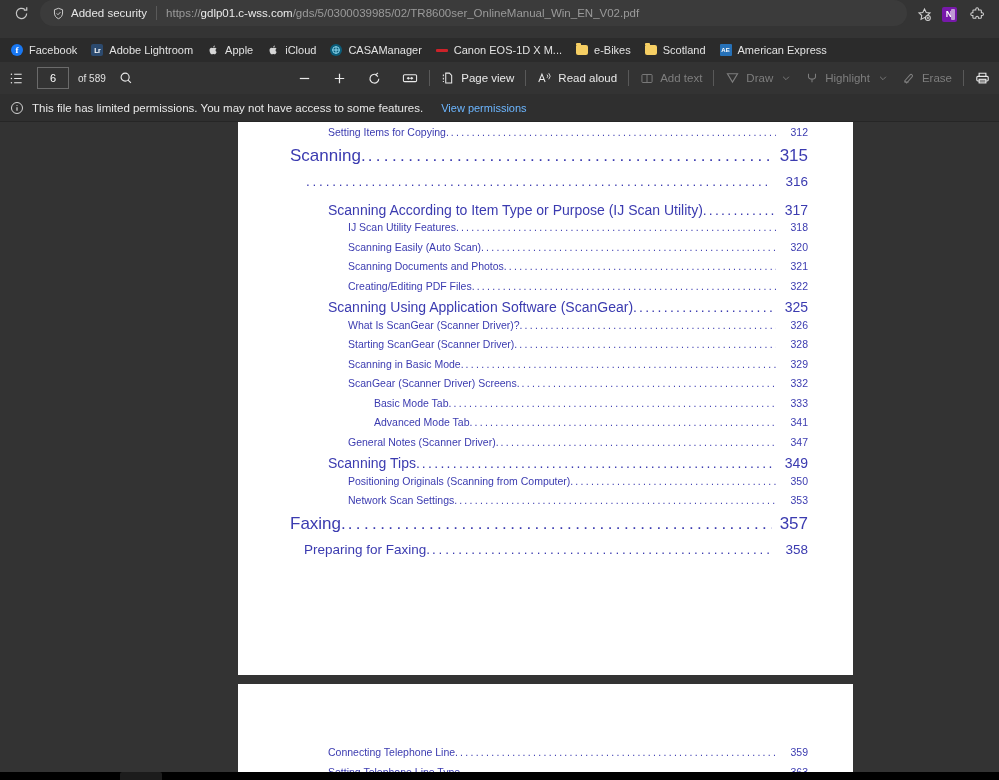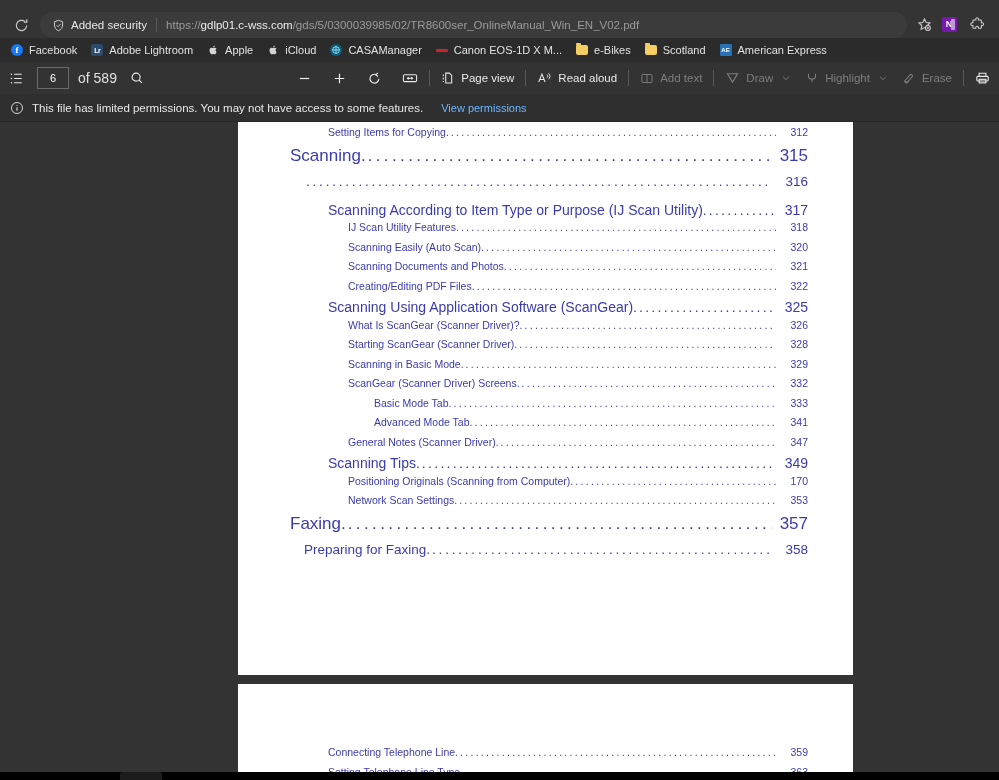--- a/index.html
+++ b/index.html
@@ -20,21 +20,21 @@
     background: #2b2b2b;
     display: flex;
     flex-direction: column;
   }
 
   
   .addr-row {
     height: 38px;
     background: #343434;
     display: flex;
-    align-items: flex-end;
+    align-items: flex-start;
     padding: 0 8px;
     flex: 0 0 38px;
   }
   .nav-btn {
     width: 26px; height: 26px;
     display: flex; align-items: center; justify-content: center;
     border-radius: 4px;
     color: #c8c8c8;
     flex: 0 0 auto;
   }
@@ -174,21 +174,21 @@
     border: 1px solid #6b6b6b;
     background: transparent;
     color: #fff;
     font-size: 11px;
     text-align: center;
     line-height: 20px;
     margin-left: 8px;
     flex: 0 0 auto;
   }
   .page-of {
-    font-size: 14px;
+    font-size: 10px;
     color: #e0e0e0;
     margin-left: 9px;
     white-space: nowrap;
     flex: 0 0 auto;
   }
   .tb-sep {
     width: 1px; height: 16px; background: #595959;
     margin: 0 6px; flex: 0 0 auto;
   }
   .tb-spacer { flex: 1 1 auto; }
@@ -644,21 +644,21 @@
               <span class="toc-page">347</span>
             </div>
             <div class="toc-row lvl-h3 ind-3">
               <span class="toc-title">Scanning Tips.</span>
               <span class="toc-dots">........................................................................................................................................................................................................</span>
               <span class="toc-page">349</span>
             </div>
             <div class="toc-row lvl-h4 ind-4">
               <span class="toc-title">Positioning Originals (Scanning from Computer).</span>
               <span class="toc-dots">........................................................................................................................................................................................................</span>
-              <span class="toc-page">170</span>
+              <span class="toc-page">350</span>
             </div>
             <div class="toc-row lvl-h4 ind-4">
               <span class="toc-title">Network Scan Settings.</span>
               <span class="toc-dots">........................................................................................................................................................................................................</span>
               <span class="toc-page">353</span>
             </div>
             <div class="toc-row lvl-h1 ind-1">
               <span class="toc-title">Faxing.</span>
               <span class="toc-dots">........................................................................................................................................................................................................</span>
               <span class="toc-page">357</span>

